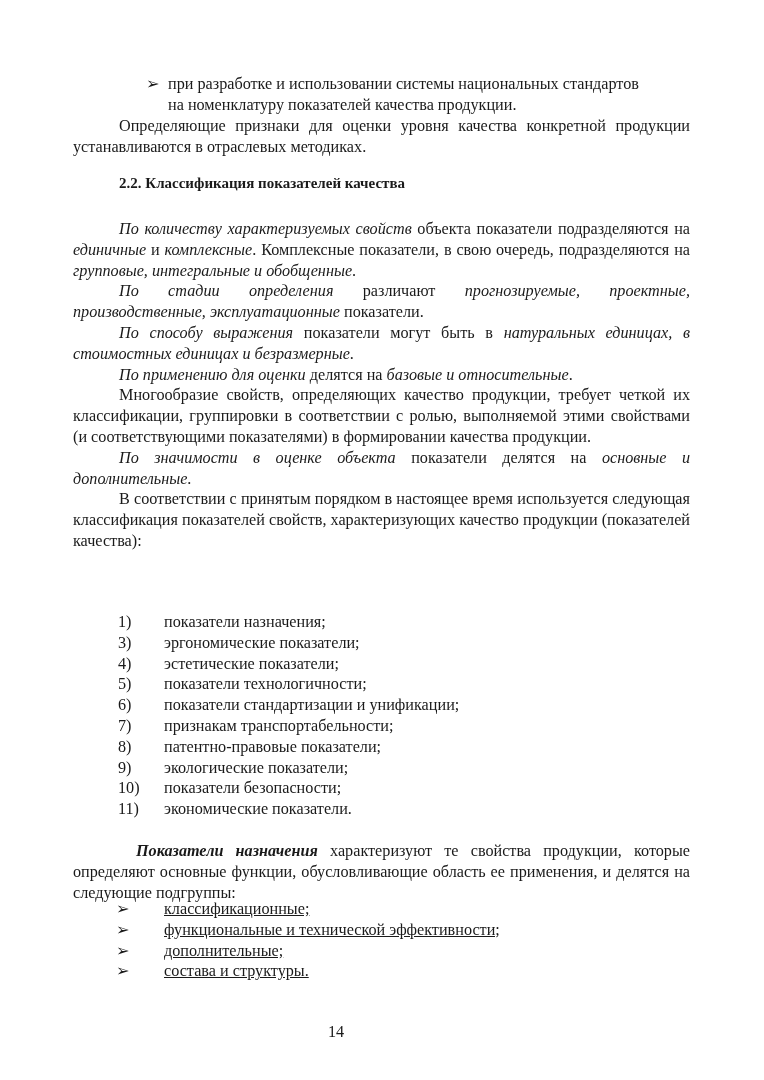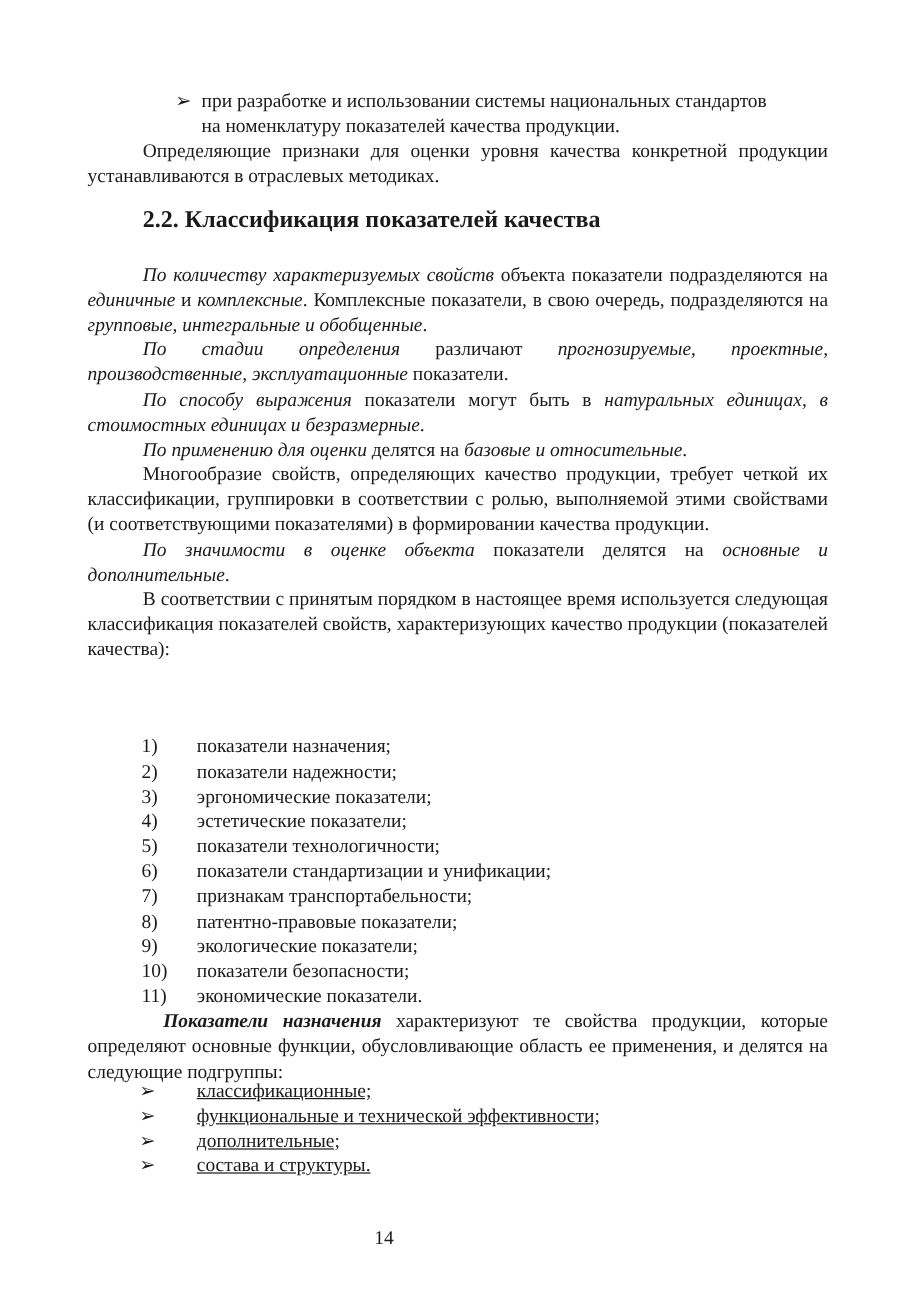--- a/index.html
+++ b/index.html
@@ -11,31 +11,31 @@
     font-size: 16.2px; line-height: 20.8px;
   }
   .block { position: absolute; left: 73px; width: 617px; }
   p { margin: 0; text-align: justify; }
   .indent { text-indent: 46px; }
   .bullet-top { position: absolute; left: 146px; top: 74px; width: 550px; }
   .bullet-top .mark { position: absolute; left: 0; top: 0; }
   .bullet-top .txt { margin-left: 22px; }
   .heading {
     position: absolute; left: 119px; top: 173px;
-    font-weight: bold; font-size: 20px;
+    font-weight: bold; font-size: 15px;
   }
   i { font-style: italic; }
   b { font-weight: bold; margin-left: 17px; }
   .numlist { position: absolute; left: 118px; top: 612px; }
   .numrow { height: 20.8px; white-space: nowrap; }
   .numrow .n { display: inline-block; width: 46px; }
   .arrows { position: absolute; left: 116px; top: 899px; }
   .arrowrow { height: 20.8px; white-space: nowrap; text-decoration: underline; }
   .arrowrow .mark { display: inline-block; width: 48px; }
-  .pagenum { position: absolute; left: 0; width: 640px; top: 1022px; text-align: center; }
+  .pagenum { position: absolute; left: 16px; width: 640px; top: 1022px; text-align: center; }
 </style>
 </head>
 <body>
 
 <div class="page">
 
   <div class="bullet-top">
     <span class="mark">➢</span>
     <div class="txt">при разработке и использовании системы национальных стандартов</div>
     <div class="txt">на номенклатуру показателей качества продукции.</div>
@@ -52,21 +52,20 @@
     <p class="indent"><i>По стадии определения</i><span> различают </span><i>прогнозируемые, проектные, производственные, эксплуатационные</i><span> показатели.</span></p>
     <p class="indent"><i>По способу выражения</i><span> показатели могут быть в </span><i>натуральных единицах, в стоимостных единицах и безразмерные</i><span>.</span></p>
     <p class="indent"><i>По применению для оценки</i><span> делятся на </span><i>базовые и относительные</i><span>.</span></p>
     <p class="indent">Многообразие свойств, определяющих качество продукции, требует четкой их классификации, группировки в соответствии с ролью, выполняемой этими свойствами (и соответствующими показателями) в формировании качества продукции.</p>
     <p class="indent"><i>По значимости в оценке объекта</i><span> показатели делятся на </span><i>основные и дополнительные</i><span>.</span></p>
     <p class="indent">В соответствии с принятым порядком в настоящее время используется следующая классификация показателей свойств, характеризующих качество продукции (показателей качества):</p>
   </div>
 
   <div class="numlist">
     <div class="numrow"><span class="n">1)</span><span>показатели назначения;</span></div>
-    <div class="numrow"><span class="n">2)</span><span>показатели надежности;</span></div>
     <div class="numrow"><span class="n">3)</span><span>эргономические показатели;</span></div>
     <div class="numrow"><span class="n">4)</span><span>эстетические показатели;</span></div>
     <div class="numrow"><span class="n">5)</span><span>показатели технологичности;</span></div>
     <div class="numrow"><span class="n">6)</span><span>показатели стандартизации и унификации;</span></div>
     <div class="numrow"><span class="n">7)</span><span>признакам транспортабельности;</span></div>
     <div class="numrow"><span class="n">8)</span><span>патентно-правовые показатели;</span></div>
     <div class="numrow"><span class="n">9)</span><span>экологические показатели;</span></div>
     <div class="numrow"><span class="n">10)</span><span>показатели безопасности;</span></div>
     <div class="numrow"><span class="n">11)</span><span>экономические показатели.</span></div>
   </div>

